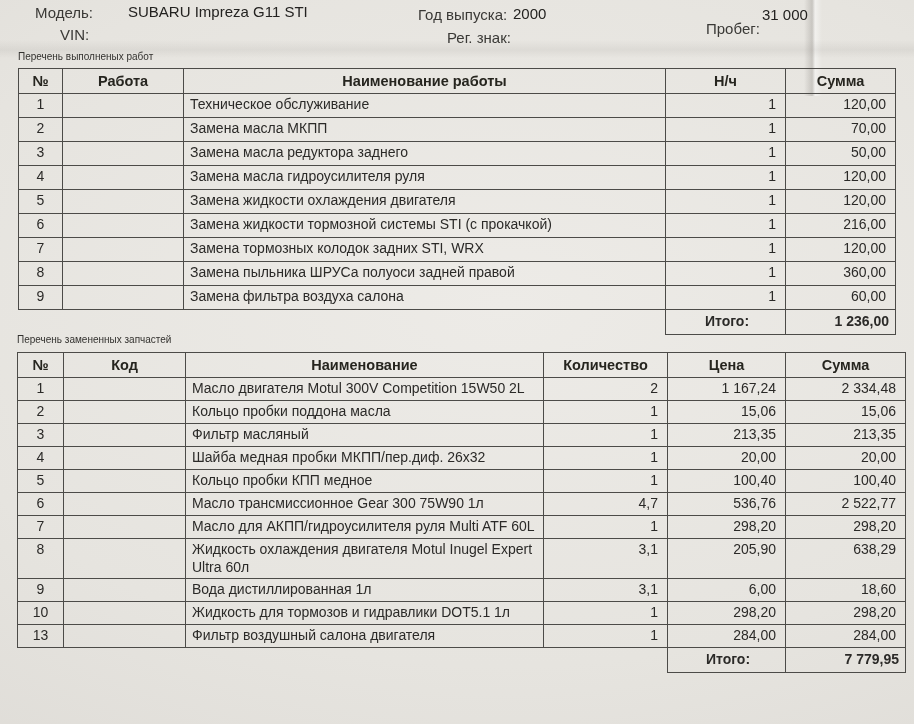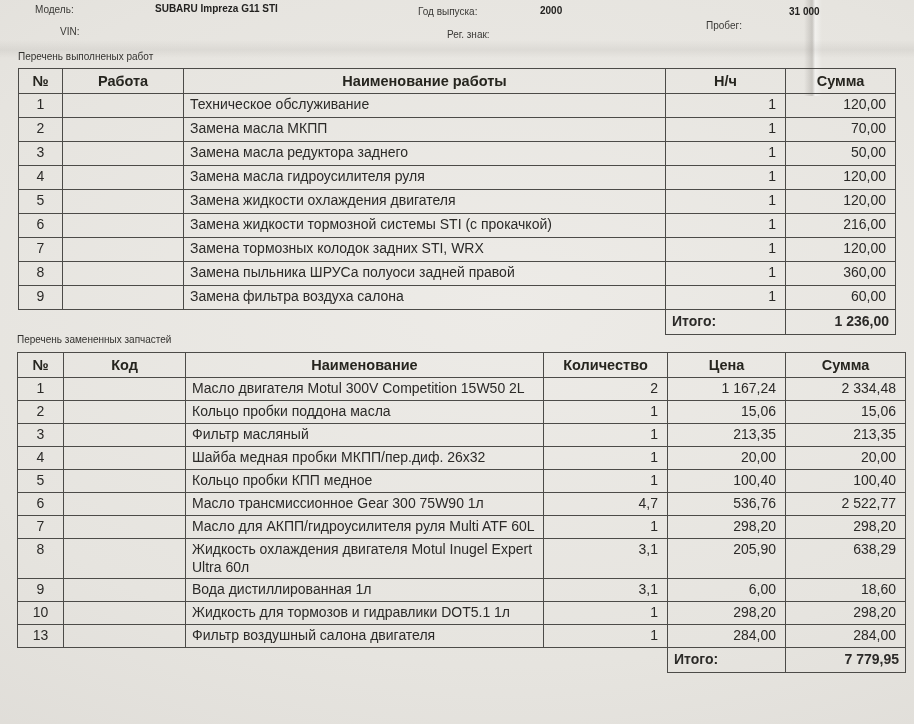--- a/index.html
+++ b/index.html
@@ -20,23 +20,23 @@
     position:absolute;left:804px;top:0;width:18px;height:96px;
     background:linear-gradient(90deg, rgba(90,85,80,0) 0%, rgba(90,85,80,0.22) 45%, rgba(255,255,255,0.45) 62%, rgba(90,85,80,0) 100%);
     pointer-events:none;
   }
   .crease{
     position:absolute;left:0;top:40px;width:914px;height:18px;
     background:linear-gradient(180deg, rgba(120,115,110,0) 0%, rgba(120,115,110,0.10) 55%, rgba(120,115,110,0) 100%);
     pointer-events:none;
   }
 
-  .hdr-item{position:absolute;font-size:10px;white-space:nowrap;}
+  .hdr-item{position:absolute;font-size:15px;white-space:nowrap;}
   .hdr-label{color:#3a3936;}
-  .hdr-value{font-weight:bold;color:#232220;margin-left:27px;}
+  .hdr-value{font-weight:normal;color:#232220;}
 
   .section-title{
     position:absolute;font-size:10px;color:#33322f;white-space:nowrap;
   }
 
   table{
     position:absolute;border-collapse:collapse;table-layout:fixed;
     font-size:14px;color:#2b2a28;
   }
   td,th{
@@ -50,21 +50,21 @@
     font-weight:bold;text-align:center;font-size:14.5px;
     height:20px;vertical-align:middle;color:#26251f;
   }
   .t1 tbody td{height:19px;}
   .t2 tbody td{height:18px;}
   .c-num{text-align:center;}
   .c-name{text-align:left;}
   .c-hours,.c-sum,.c-qty,.c-price{text-align:right;padding-right:9px;}
   tfoot td{height:20px;font-weight:bold;vertical-align:middle;}
   tfoot .nb{border:none;background:transparent;}
-  .total-label{text-align:left;padding-right:3px;}
+  .total-label{text-align:center;padding-right:3px;}
   .total-value{text-align:right;}
 </style>
 </head>
 <body>
 
 <div class="paper">
   <div class="fold"></div>
   <div class="crease"></div>
 
   <div>

